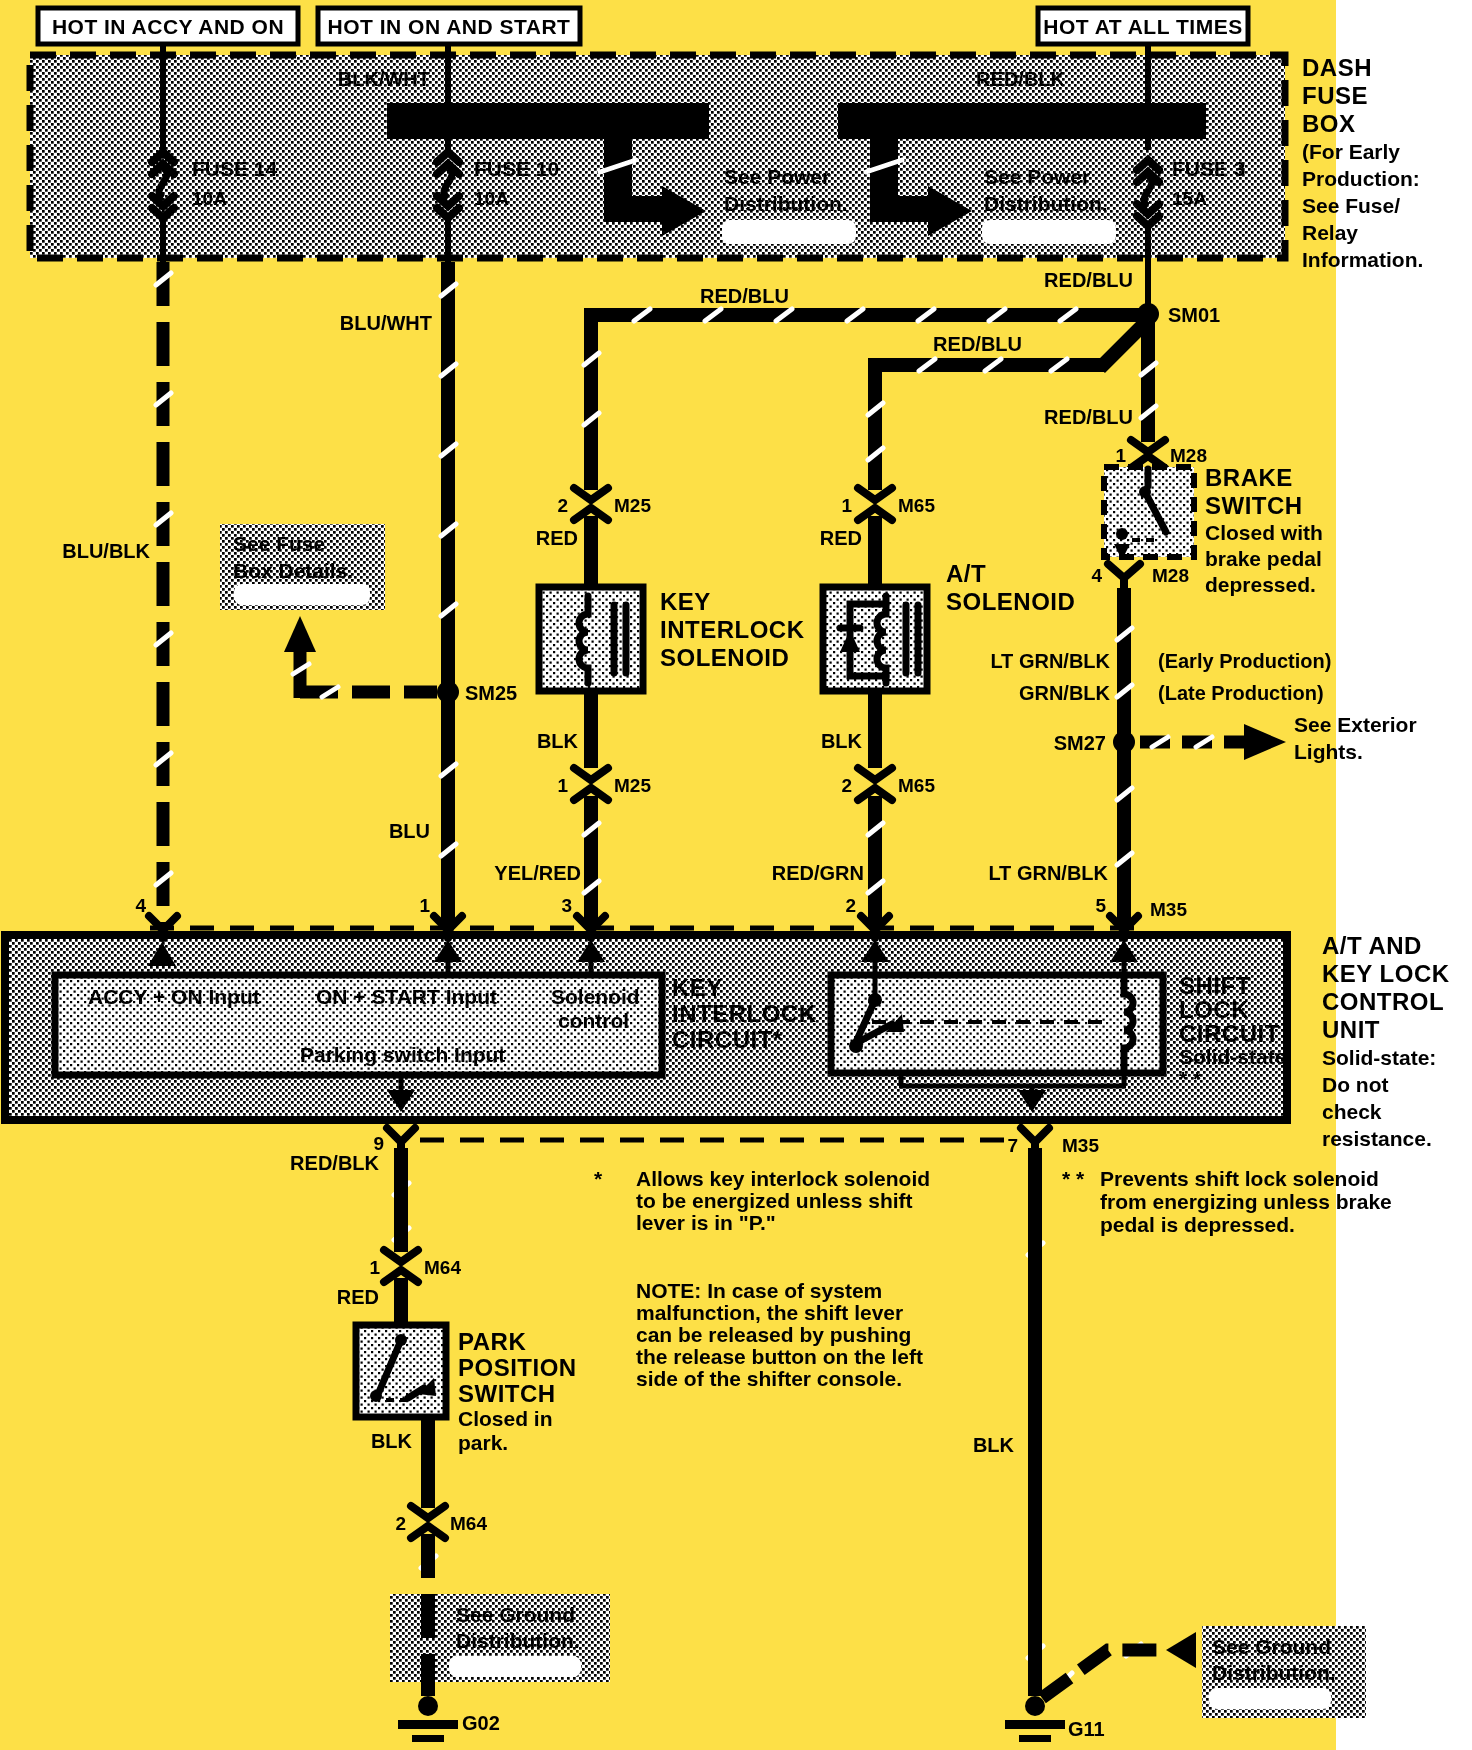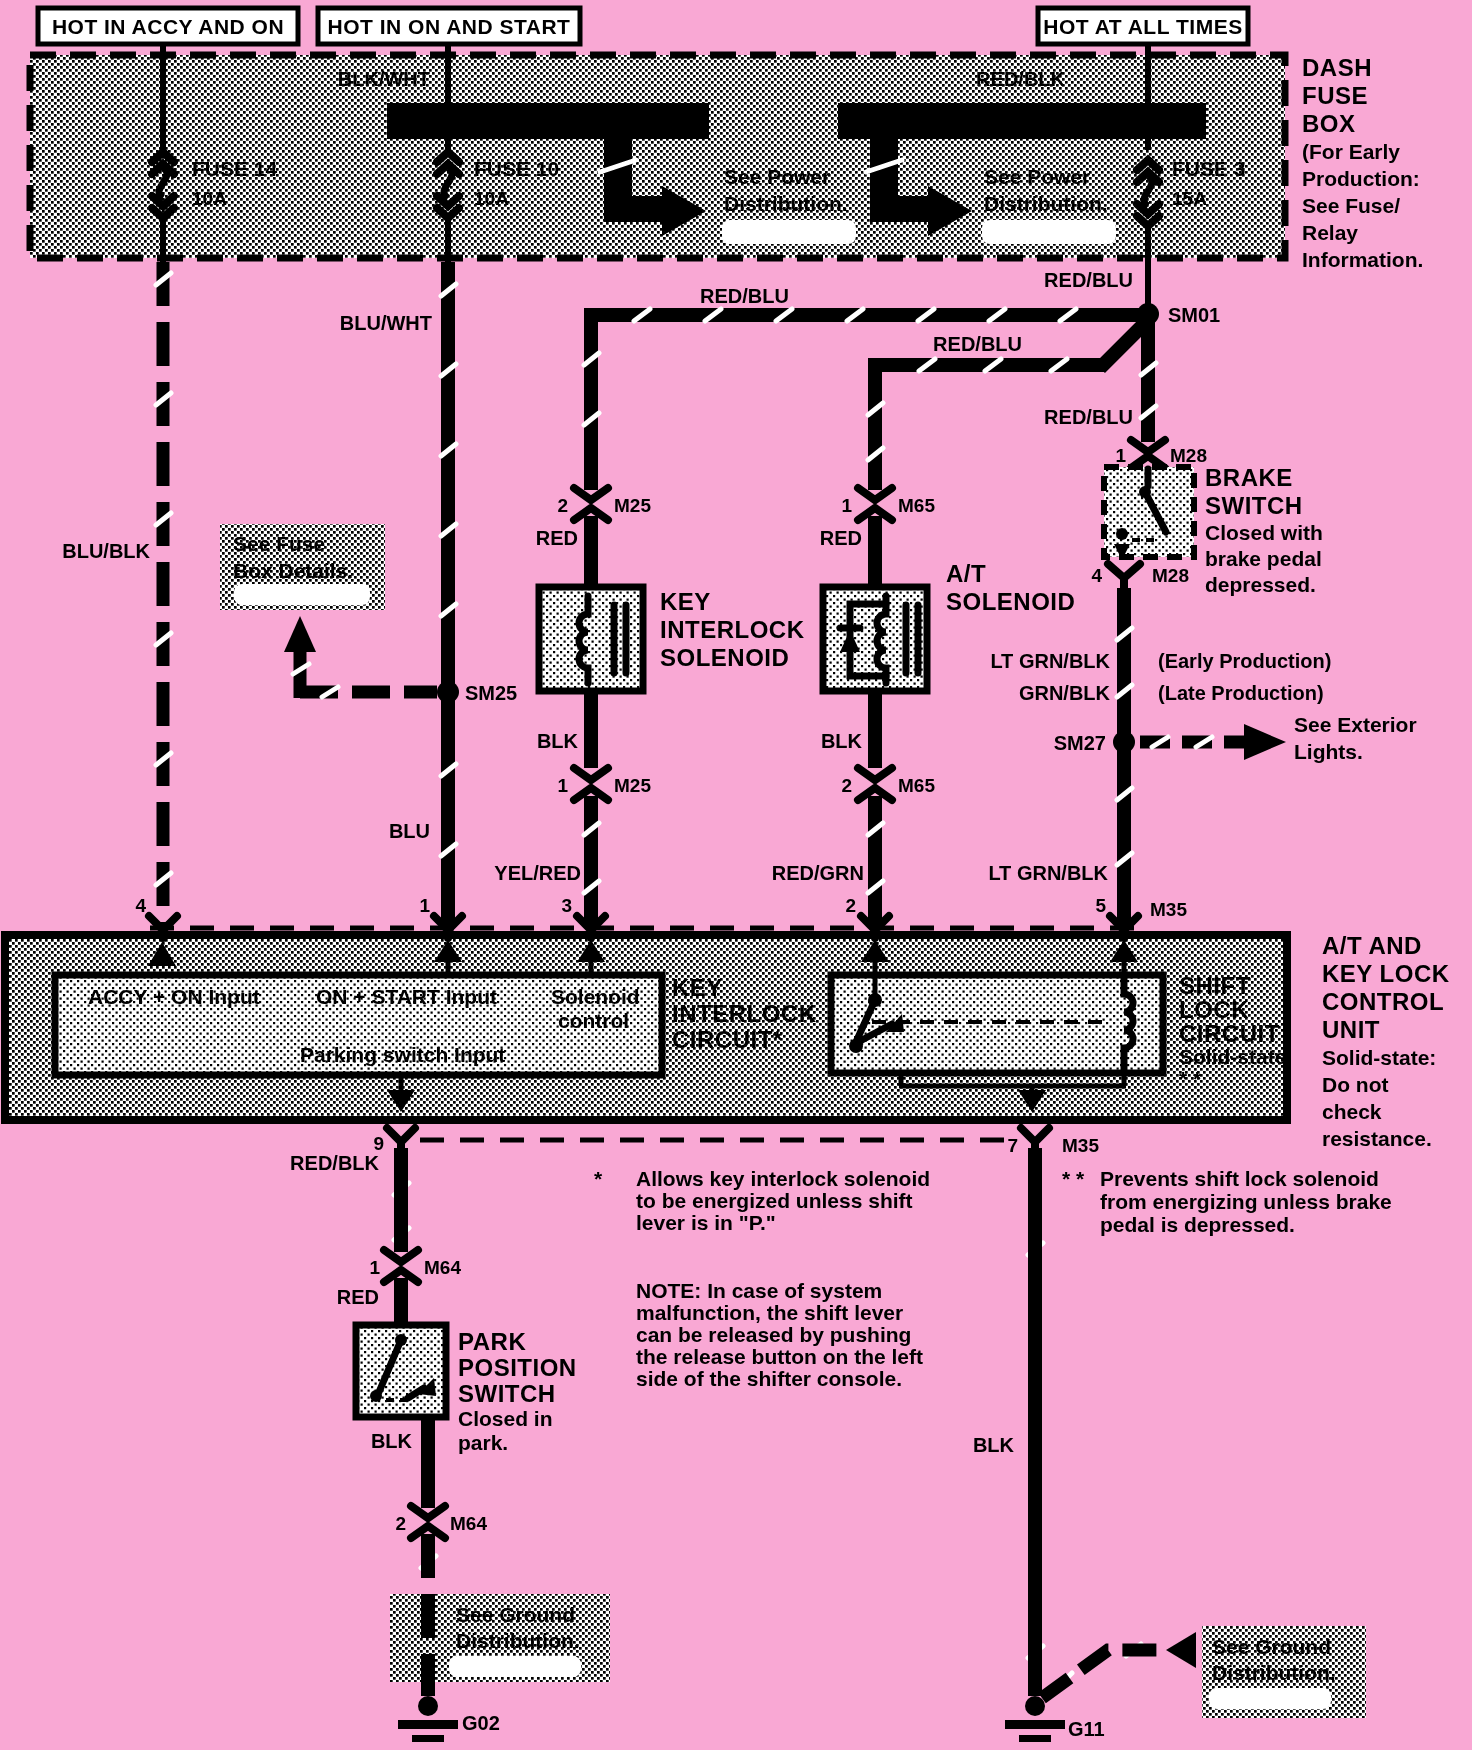--- a/index.html
+++ b/index.html
@@ -1,16 +1,16 @@
 <!DOCTYPE html>
 <html><head>
 <meta charset="utf-8">
 <style>
   html,body{margin:0;padding:0;background:#fff;}
-  .stage{width:1472px;height:1750px;position:relative;background:#f9a8d4;}
+  .stage{width:1336px;height:1750px;position:relative;background:#fde047;}
   svg{display:block;}
   text{font-family:"Liberation Sans","DejaVu Sans",sans-serif;font-weight:bold;fill:#000;}
   .t20{font-size:20px;}
   .t21{font-size:21px;}
   .t24{font-size:24px;letter-spacing:.5px;}
   .t19{font-size:19px;}
   .hot{font-size:21px;letter-spacing:.5px;}
   .end{text-anchor:end;}
   .mid{text-anchor:middle;}
   .wire{stroke:#000;fill:none;}

